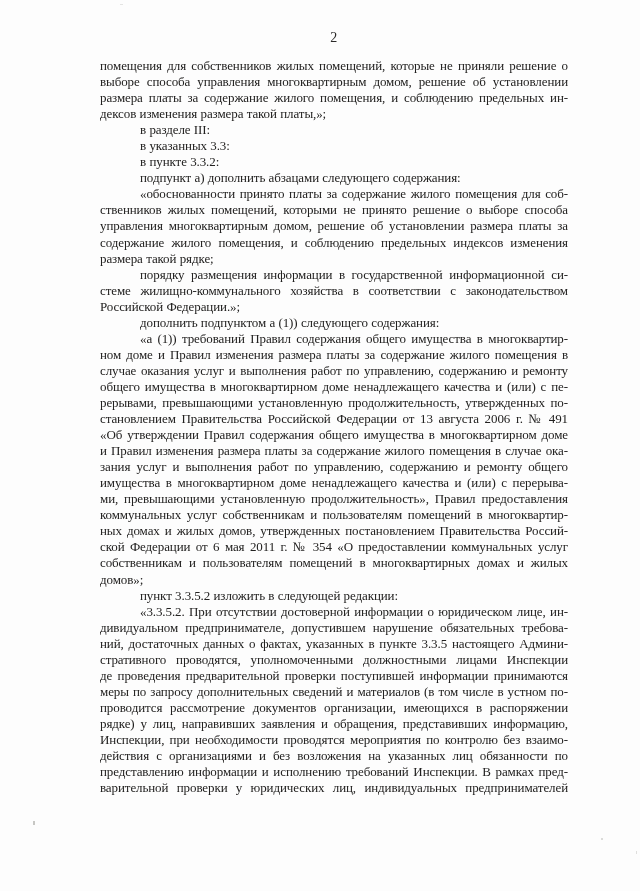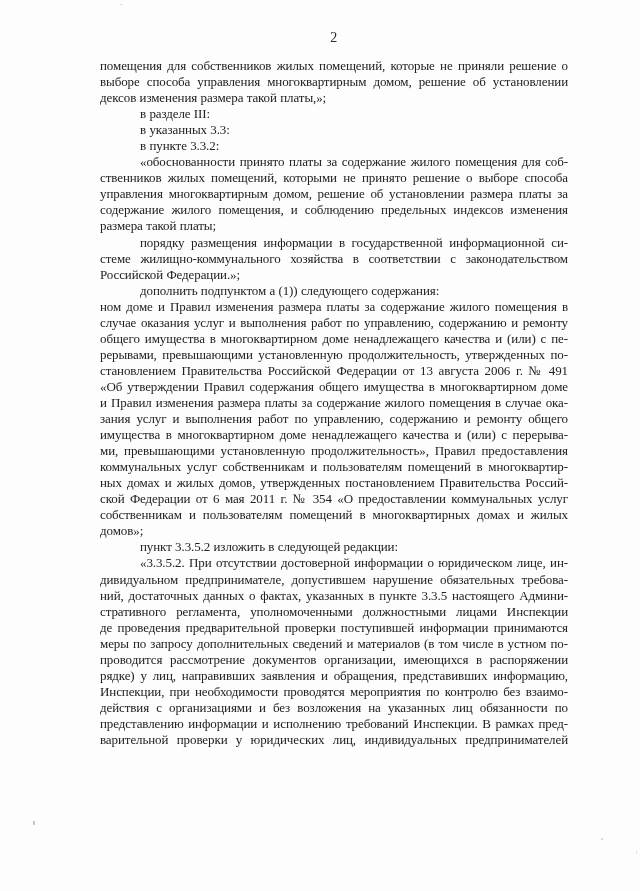--- a/index.html
+++ b/index.html
@@ -62,53 +62,56 @@
 </style>
 </head>
 <body>
 
 <div class="page">
   <div class="page-number">2</div>
 
   <div class="text-body" id="text-body">
       <div class="line just">помещения для собственников жилых помещений, которые не приняли решение о</div>
       <div class="line just">выборе способа управления многоквартирным домом, решение об установлении</div>
+      <div class="line just">размера платы за содержание жилого помещения, и соблюдению предельных ин-</div>
       <div class="line">дексов изменения размера такой платы,»;</div>
       <div class="line indent">в разделе III:</div>
       <div class="line indent">в указанных 3.3:</div>
       <div class="line indent">в пункте 3.3.2:</div>
+      <div class="line indent">подпункт а) дополнить абзацами следующего содержания:</div>
       <div class="line just indent">«обоснованности принято платы за содержание жилого помещения для соб-</div>
       <div class="line just">ственников жилых помещений, которыми не принято решение о выборе способа</div>
       <div class="line just">управления многоквартирным домом, решение об установлении размера платы за</div>
       <div class="line just">содержание жилого помещения, и соблюдению предельных индексов изменения</div>
-      <div class="line">размера такой платы;</div>
+      <div class="line">размера такой рядке;</div>
       <div class="line just indent">порядку размещения информации в государственной информационной си-</div>
       <div class="line just">стеме жилищно-коммунального хозяйства в соответствии с законодательством</div>
       <div class="line">Российской Федерации.»;</div>
       <div class="line indent">дополнить подпунктом а (1)) следующего содержания:</div>
+      <div class="line just indent">«а (1)) требований Правил содержания общего имущества в многоквартир-</div>
       <div class="line just">ном доме и Правил изменения размера платы за содержание жилого помещения в</div>
       <div class="line just">случае оказания услуг и выполнения работ по управлению, содержанию и ремонту</div>
       <div class="line just">общего имущества в многоквартирном доме ненадлежащего качества и (или) с пе-</div>
       <div class="line just">рерывами, превышающими установленную продолжительность, утвержденных по-</div>
       <div class="line just">становлением Правительства Российской Федерации от 13 августа 2006 г. № 491</div>
       <div class="line just">«Об утверждении Правил содержания общего имущества в многоквартирном доме</div>
       <div class="line just">и Правил изменения размера платы за содержание жилого помещения в случае ока-</div>
       <div class="line just">зания услуг и выполнения работ по управлению, содержанию и ремонту общего</div>
       <div class="line just">имущества в многоквартирном доме ненадлежащего качества и (или) с перерыва-</div>
       <div class="line just">ми, превышающими установленную продолжительность», Правил предоставления</div>
       <div class="line just">коммунальных услуг собственникам и пользователям помещений в многоквартир-</div>
       <div class="line just">ных домах и жилых домов, утвержденных постановлением Правительства Россий-</div>
       <div class="line just">ской Федерации от 6 мая 2011 г. № 354 «О предоставлении коммунальных услуг</div>
       <div class="line just">собственникам и пользователям помещений в многоквартирных домах и жилых</div>
       <div class="line">домов»;</div>
       <div class="line indent">пункт 3.3.5.2 изложить в следующей редакции:</div>
       <div class="line just indent">«3.3.5.2. При отсутствии достоверной информации о юридическом лице, ин-</div>
       <div class="line just">дивидуальном предпринимателе, допустившем нарушение обязательных требова-</div>
       <div class="line just">ний, достаточных данных о фактах, указанных в пункте 3.3.5 настоящего Админи-</div>
-      <div class="line just">стративного регламента, уполномоченными должностными лицами Инспекции</div>
+      <div class="line just">стративного проводятся, уполномоченными должностными лицами Инспекции</div>
       <div class="line just">де проведения предварительной проверки поступившей информации принимаются</div>
       <div class="line just">меры по запросу дополнительных сведений и материалов (в том числе в устном по-</div>
       <div class="line just">проводится рассмотрение документов организации, имеющихся в распоряжении</div>
       <div class="line just">рядке) у лиц, направивших заявления и обращения, представивших информацию,</div>
       <div class="line just">Инспекции, при необходимости проводятся мероприятия по контролю без взаимо-</div>
       <div class="line just">действия с организациями и без возложения на указанных лиц обязанности по</div>
       <div class="line just">представлению информации и исполнению требований Инспекции. В рамках пред-</div>
       <div class="line just">варительной проверки у юридических лиц, индивидуальных предпринимателей</div>
     </div>
 

